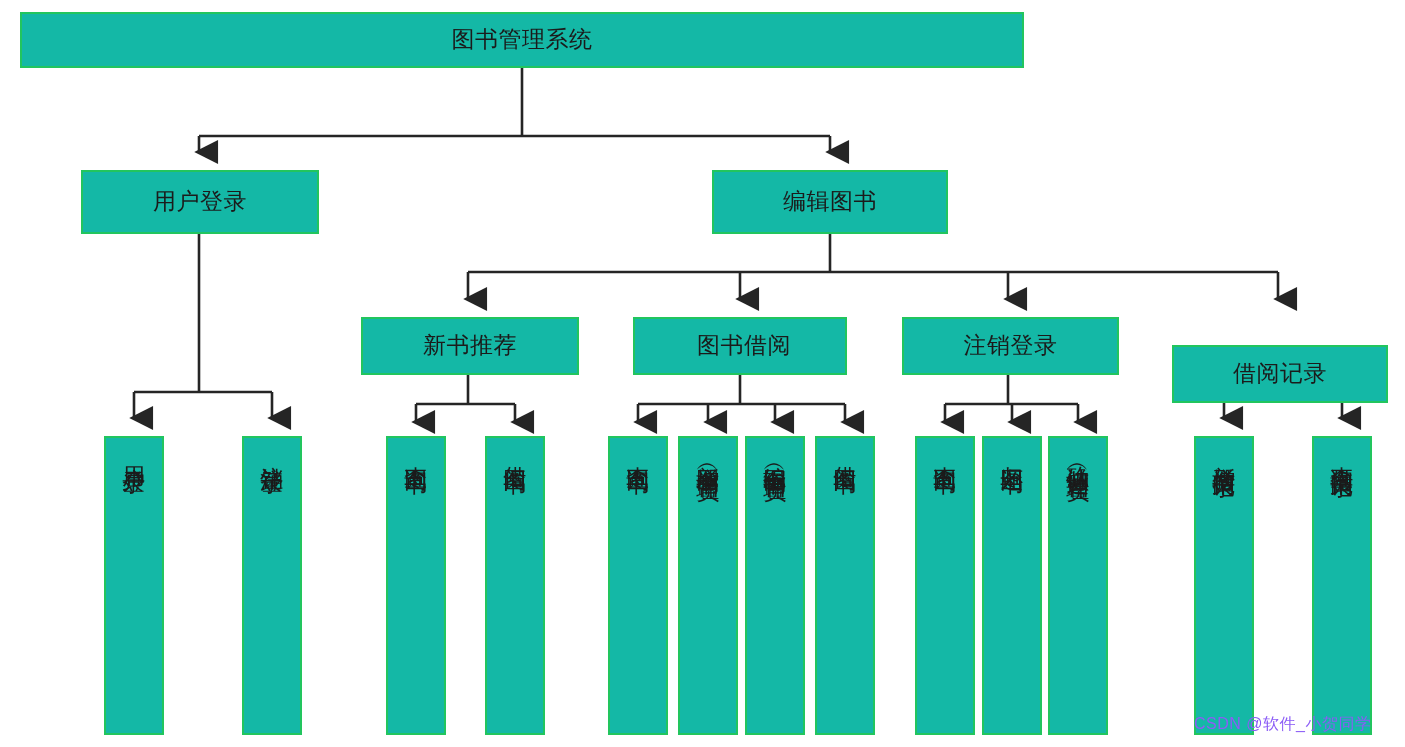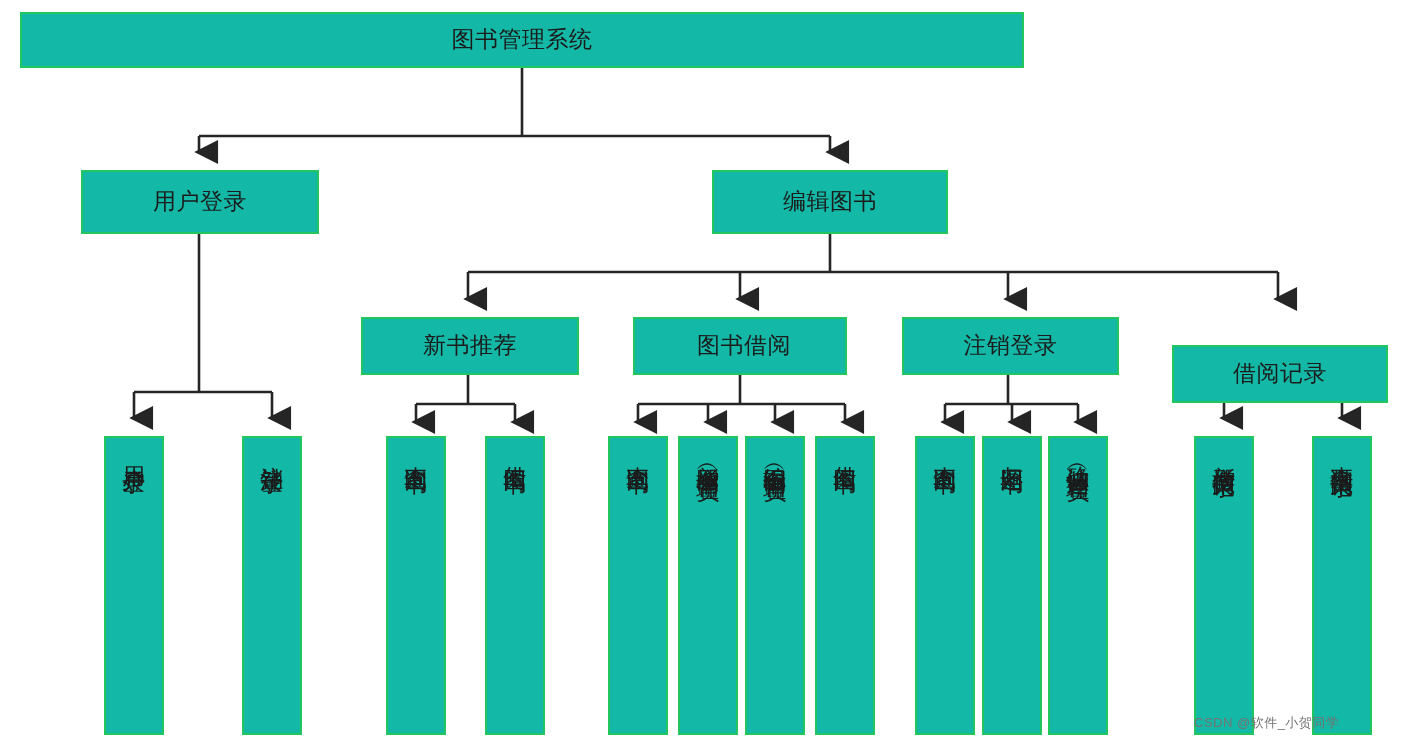--- a/index.html
+++ b/index.html
@@ -53,22 +53,22 @@
   .node.vertical .node-label {
     writing-mode: vertical-rl;
     text-orientation: upright;
     font-size: 23px;
     line-height: 1.24;
     letter-spacing: 2px;
     white-space: nowrap;
   }
   .watermark {
     position: absolute;
-    font-size: 13px;
-    color: #737373;
+    font-size: 16px;
+    color: #8b5cf6;
     white-space: nowrap;
     letter-spacing: 0.5px;
   }
 </style>
 </head>
 <body>
 
 <div id="diagram-root">
 
   <svg id="edges" viewBox="0 0 1405 747">

